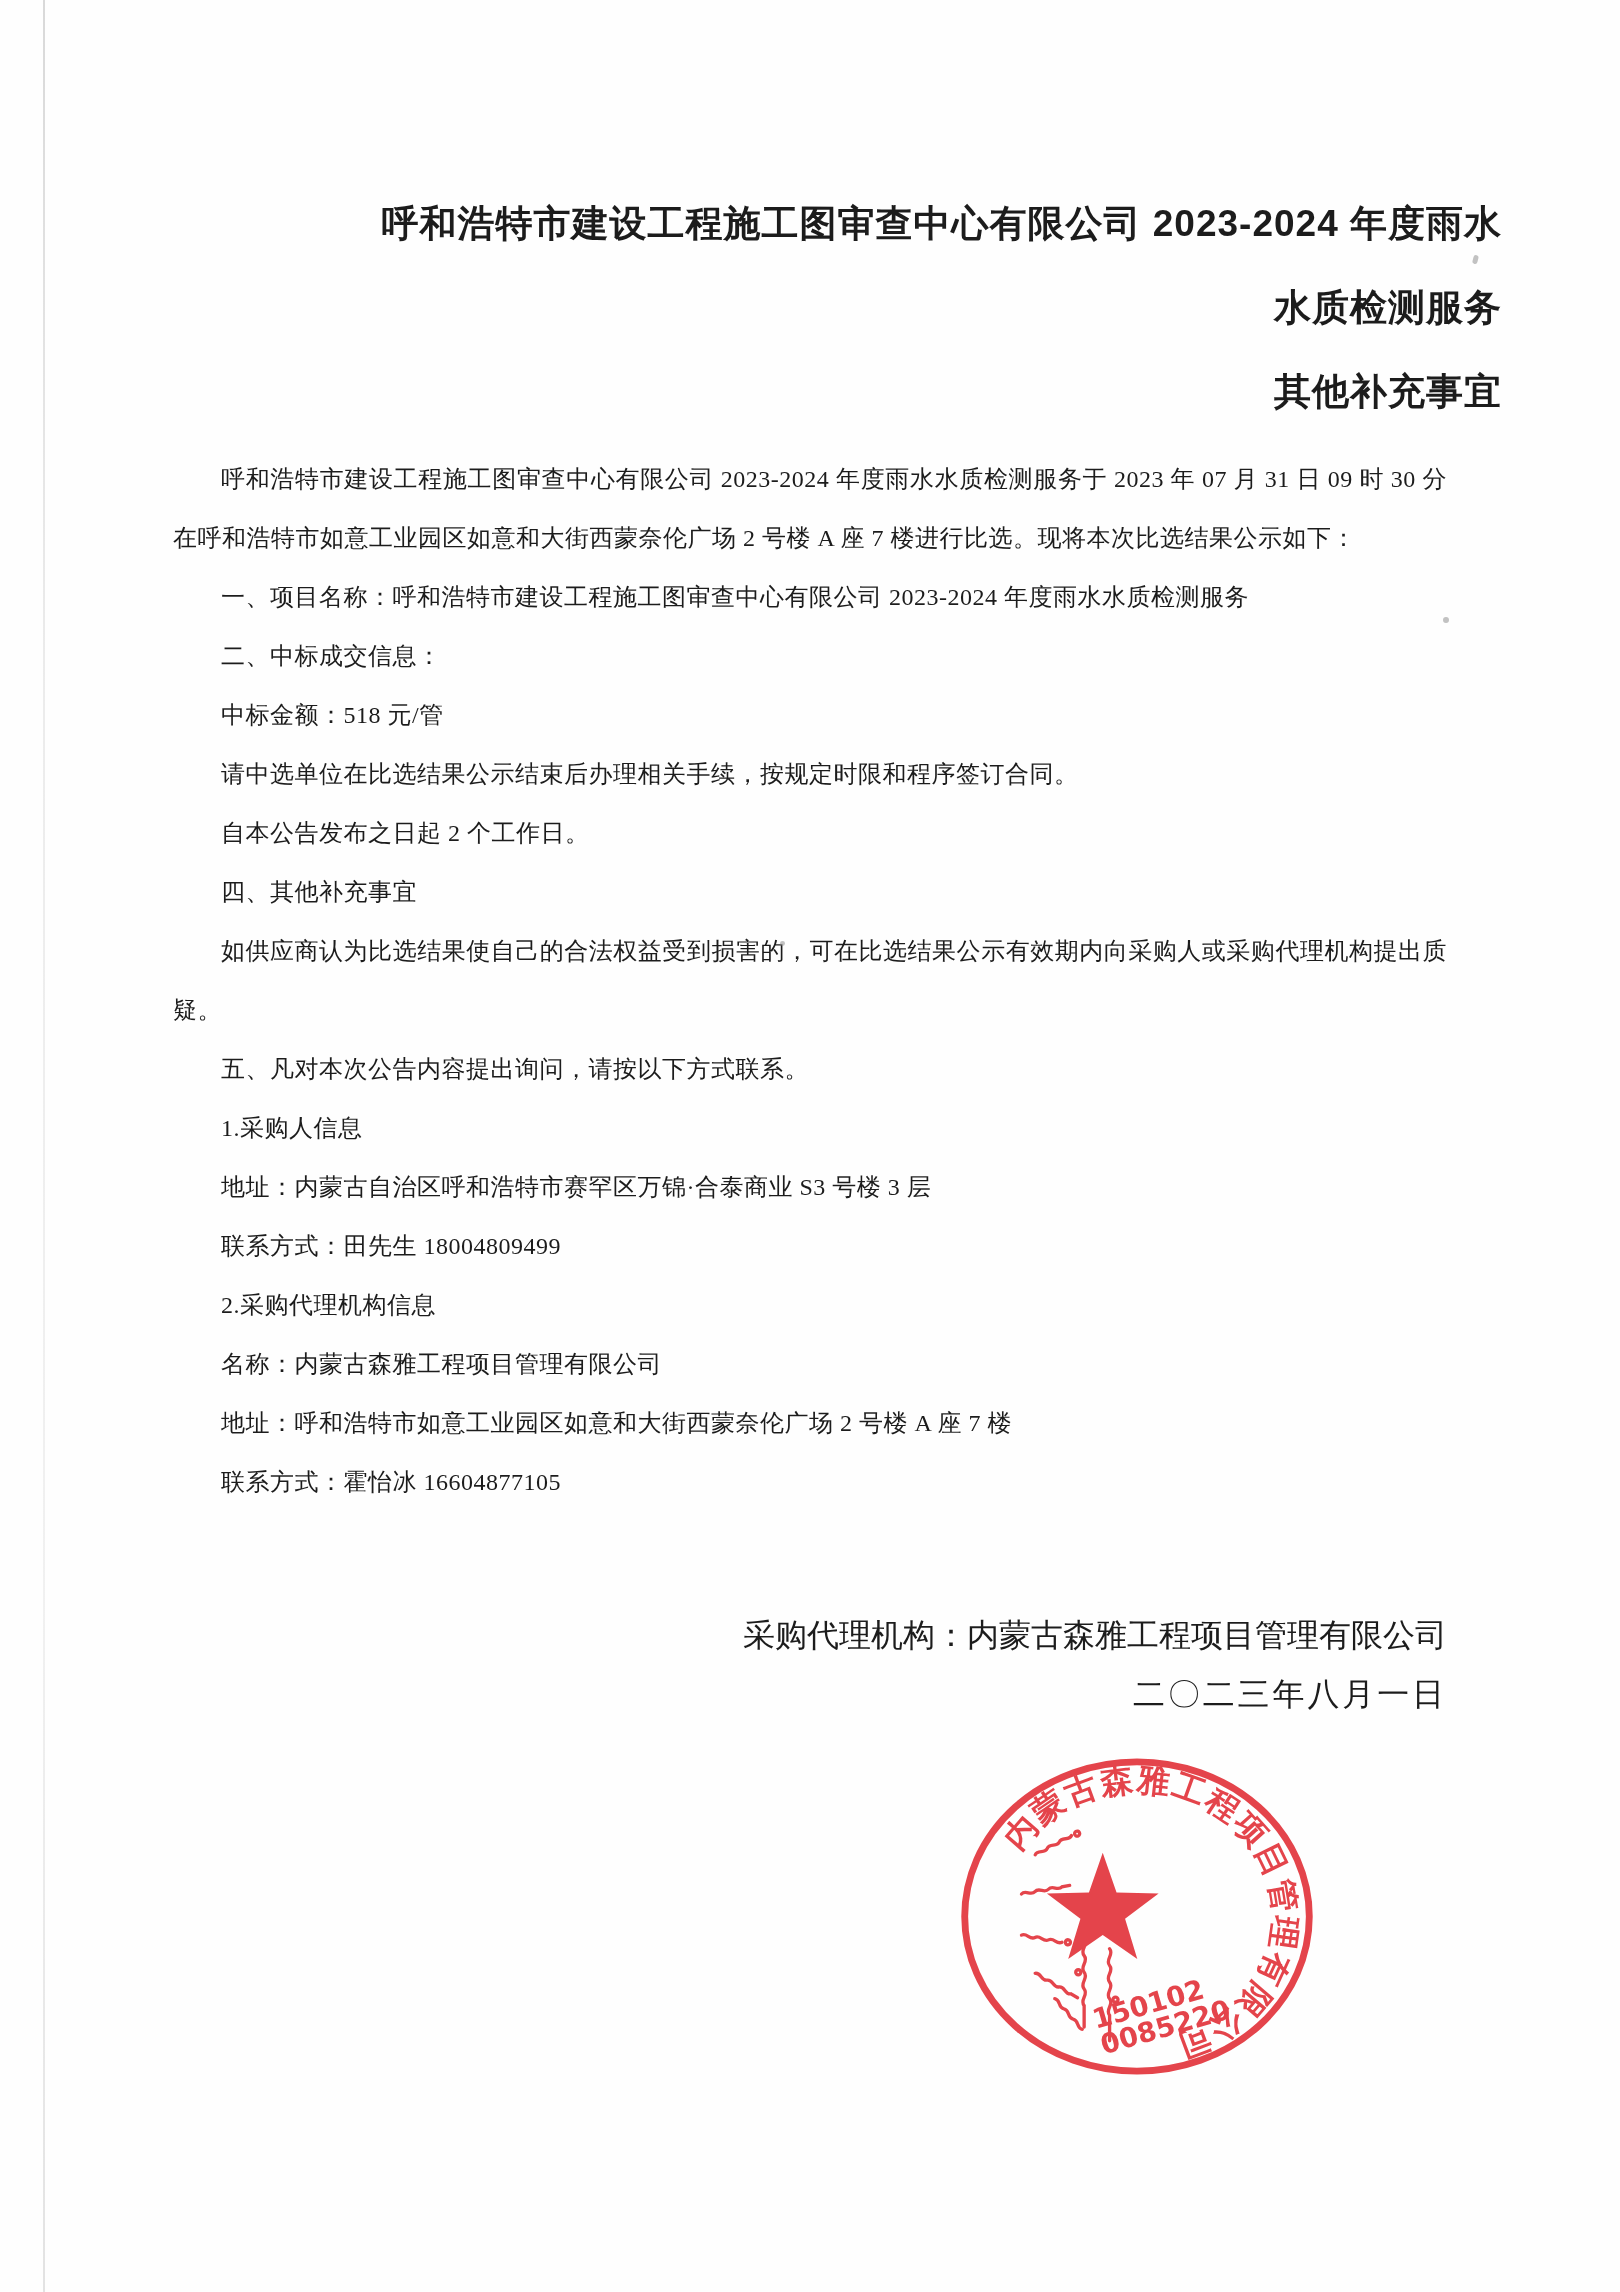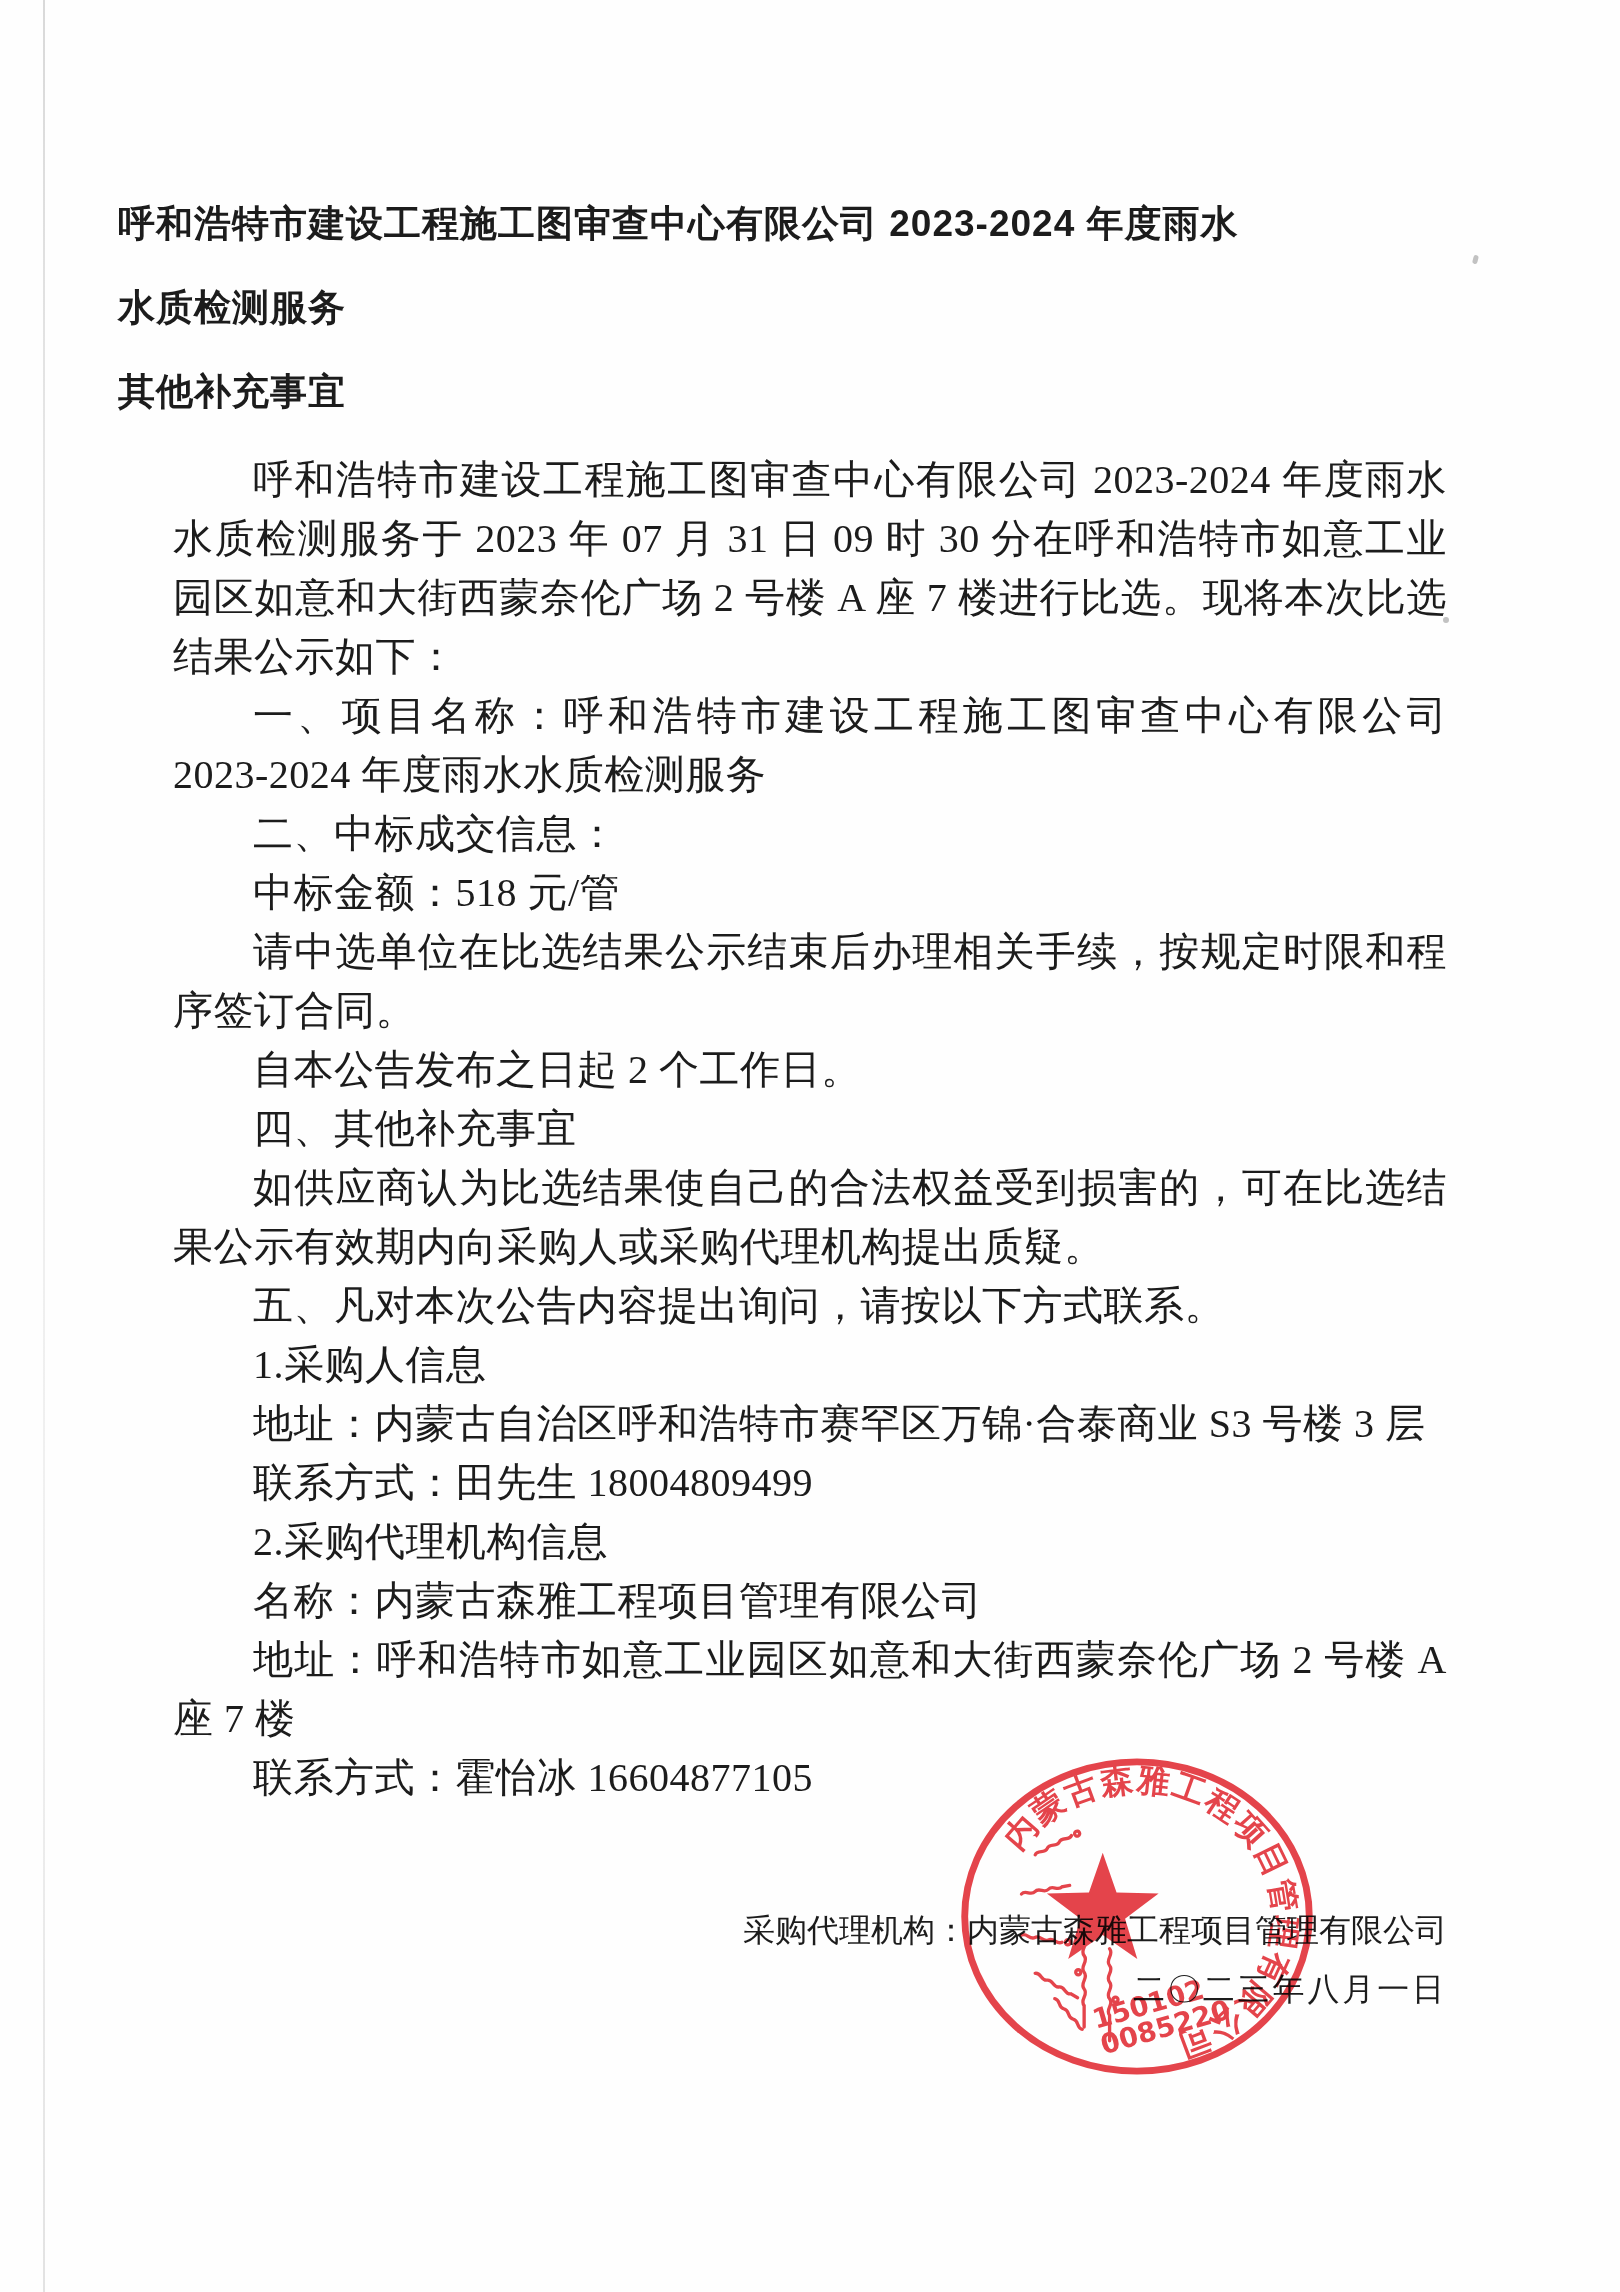--- a/index.html
+++ b/index.html
@@ -11,30 +11,30 @@
     color:#1c1c1c;
     font-family:"Liberation Serif", serif;
   }
   .scan-edge{
     position:absolute;left:43px;top:0;width:2px;height:100%;
     background:linear-gradient(#bbb,#ddd 30%,#e6e6e6 70%,#ccc);
     opacity:.55;
   }
   .title-block{
     margin:182px 118px 0;
-    text-align:left;
+    text-align:right;
     font-family:"Liberation Sans", sans-serif;
     font-weight:700;
     font-size:37px;
     line-height:84px;
     letter-spacing:1px;
   }
   .content{
     margin:15.7px 173px 0 173px;
-    font-size:40px;
+    font-size:24px;
     line-height:59px;
     letter-spacing:0.5px;
     text-align:justify;
   }
   .content p{margin:0;text-indent:2em;}
   .signature{
     margin:94px 173px 0 173px;
     font-size:32px;
     line-height:59px;
   }

